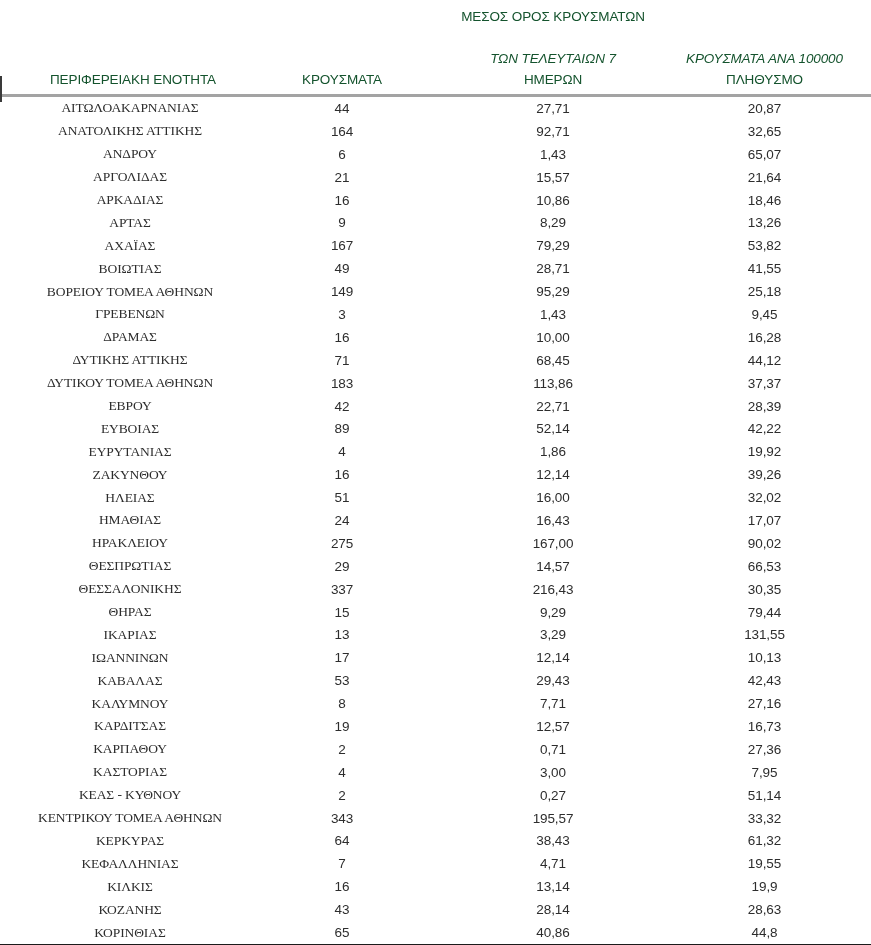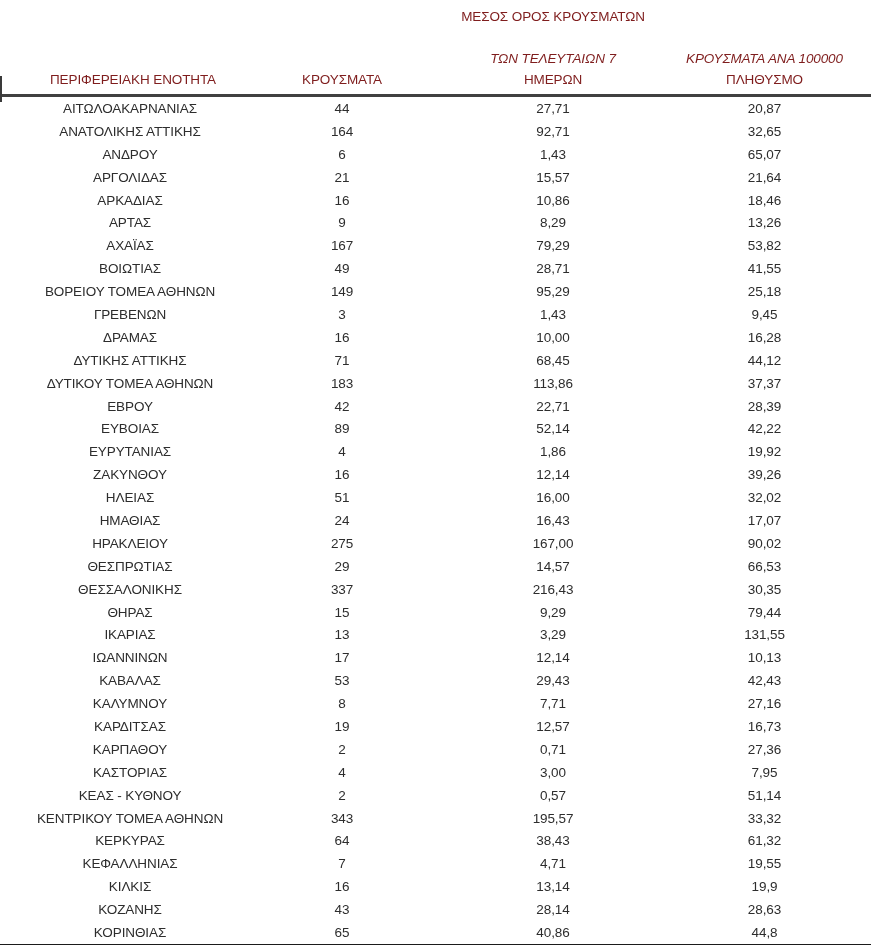--- a/index.html
+++ b/index.html
@@ -28,22 +28,22 @@
   col.c4 { width: 213px; }
 
   thead th {
     font-size: 13.5px;
     font-weight: 400;
     letter-spacing: -0.1px;
     text-align: center;
     vertical-align: bottom;
     padding: 0 0 4px 0;
     height: 62px;
-    border-bottom: 3px solid #404040;
-    color: #7f1d1d;
+    border-bottom: 3px solid #a3a3a3;
+    color: #14532d;
   }
   thead th .hline {
     line-height: 21px;
     white-space: nowrap;
   }
   thead th .italic {
     font-style: italic;
     margin-top: 21px;
   }
   th.col1 { padding-left: 30px; }
@@ -51,21 +51,21 @@
   tbody td {
     font-size: 13.5px;
     letter-spacing: -0.1px;
     text-align: center;
     vertical-align: middle;
     height: 22.9px;
     padding: 0;
     white-space: nowrap;
     color: #2d2d2d;
   }
-  tbody td.col1 { padding-left: 24px; }
+  tbody td.col1 { padding-left: 24px; font-family: Liberation Serif, serif; }
 
   table.cases-table {
     border-bottom: 3px solid #1b1b1b;
   }
 
   .left-tick {
     position: absolute;
     left: 0;
     top: 76px;
     width: 2px;
@@ -281,21 +281,21 @@
         </tr>
         <tr>
           <td class="col1">ΚΑΣΤΟΡΙΑΣ</td>
           <td class="col2">4</td>
           <td class="col3">3,00</td>
           <td class="col4">7,95</td>
         </tr>
         <tr>
           <td class="col1">ΚΕΑΣ - ΚΥΘΝΟΥ</td>
           <td class="col2">2</td>
-          <td class="col3">0,57</td>
+          <td class="col3">0,27</td>
           <td class="col4">51,14</td>
         </tr>
         <tr>
           <td class="col1">ΚΕΝΤΡΙΚΟΥ ΤΟΜΕΑ ΑΘΗΝΩΝ</td>
           <td class="col2">343</td>
           <td class="col3">195,57</td>
           <td class="col4">33,32</td>
         </tr>
         <tr>
           <td class="col1">ΚΕΡΚΥΡΑΣ</td>

